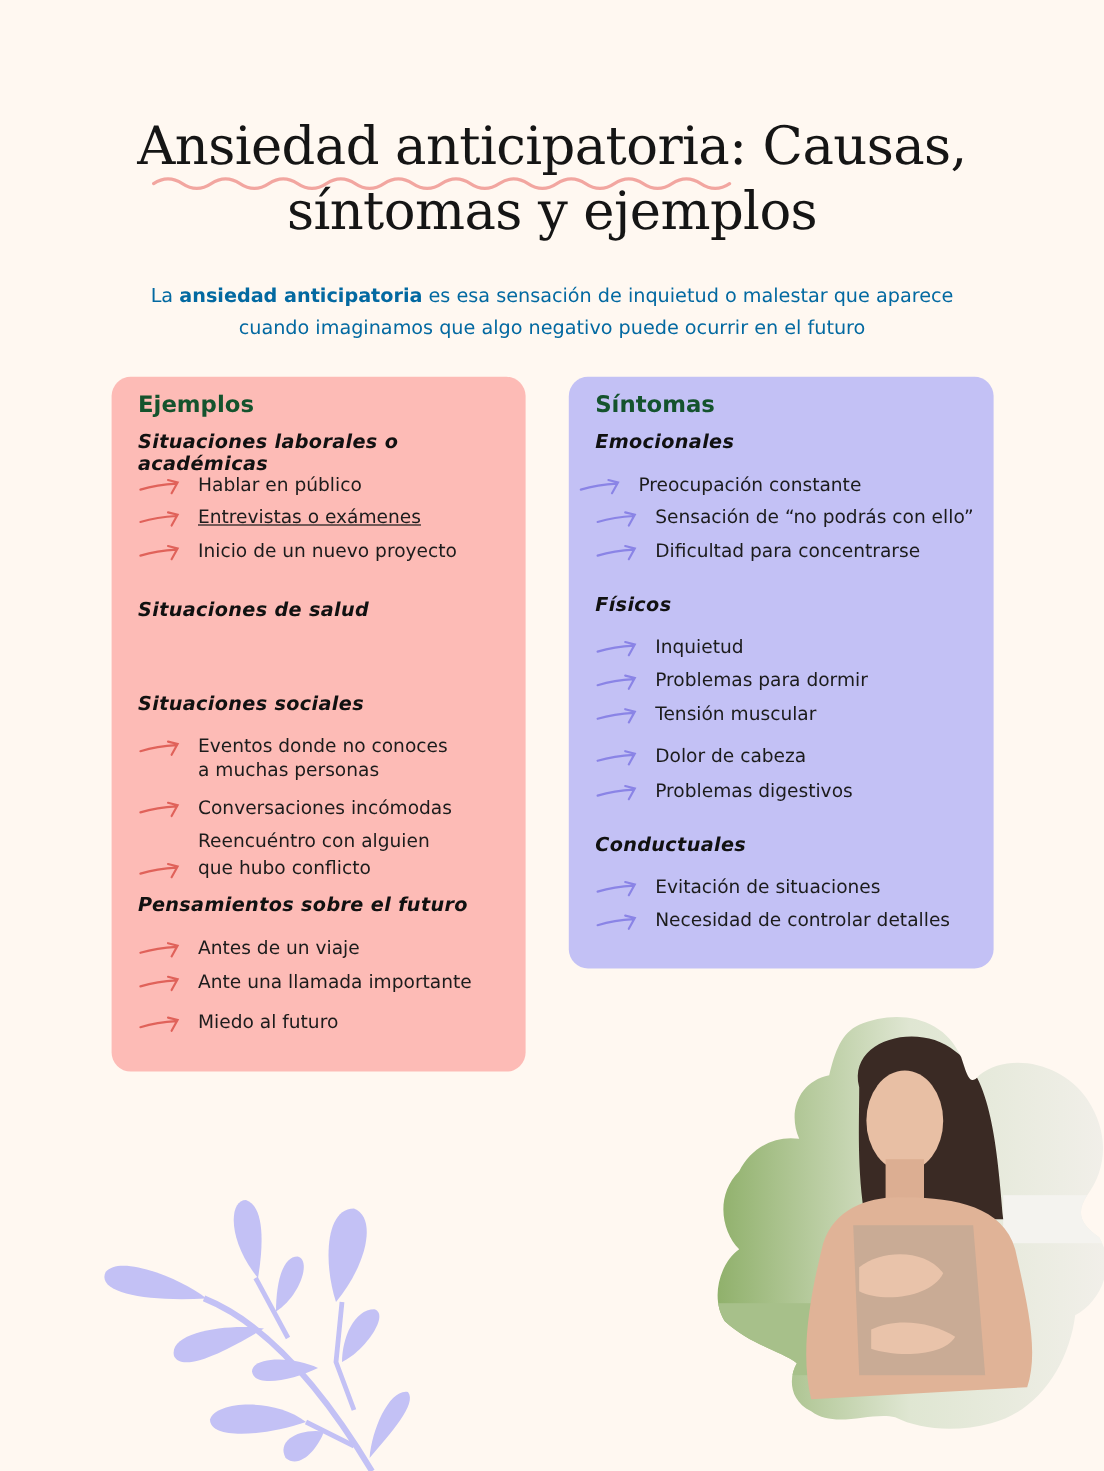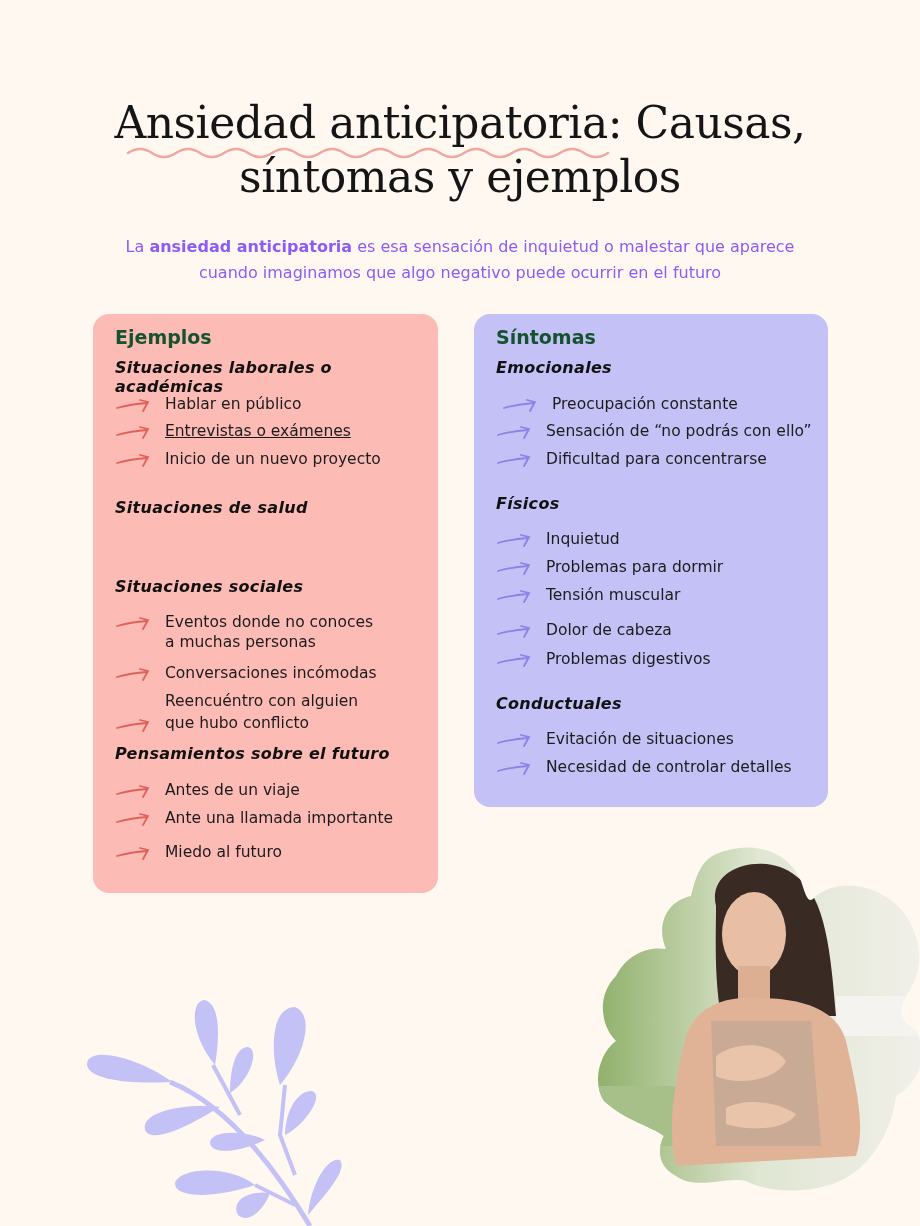--- a/index.html
+++ b/index.html
@@ -26,21 +26,21 @@
     position: absolute;
     left: 126px; top: 143px;
     width: 492px; height: 16px;
   }
   .intro {
     position: absolute;
     left: 0; top: 234px; width: 920px;
     text-align: center;
     font-size: 16px;
     line-height: 26px;
-    color: #8b5cf6;
+    color: #0369a1;
   }
   .intro b { font-weight: bold; }
 
   .card {
     position: absolute;
     border-radius: 16px;
     padding: 0;
   }
   .card-ejemplos {
     left: 93px; top: 314px; width: 345px; height: 579px;
@@ -179,21 +179,21 @@
         <path d="M2 12 Q 16 8 32 7 M25 4 L33 6 L28 15" fill="none" stroke="#e0625a" stroke-width="1.8" stroke-linecap="round"></path>
       </svg>
     <span class="label">Miedo al futuro</span>
   </div>
 </div>
 
 <div class="card card-sintomas">
   <div class="card-title" style="left:22px; top:12px;">Síntomas</div>
 
   <div class="section-title" style="left:22px; top:44px;">Emocionales</div>
-  <div class="item" style="left:28px; top:80px;">
+  <div class="item" style="left:8px; top:80px;">
     <svg class="arrow" viewBox="0 0 40 18">
         <path d="M2 12 Q 16 8 32 7 M25 4 L33 6 L28 15" fill="none" stroke="#8a84e6" stroke-width="1.8" stroke-linecap="round"></path>
       </svg>
     <span class="label">Preocupación constante</span>
   </div>
   <div class="item" style="left:22px; top:107px;">
     <svg class="arrow" viewBox="0 0 40 18">
         <path d="M2 12 Q 16 8 32 7 M25 4 L33 6 L28 15" fill="none" stroke="#8a84e6" stroke-width="1.8" stroke-linecap="round"></path>
       </svg>
     <span class="label">Sensación de “no podrás con ello”</span>

